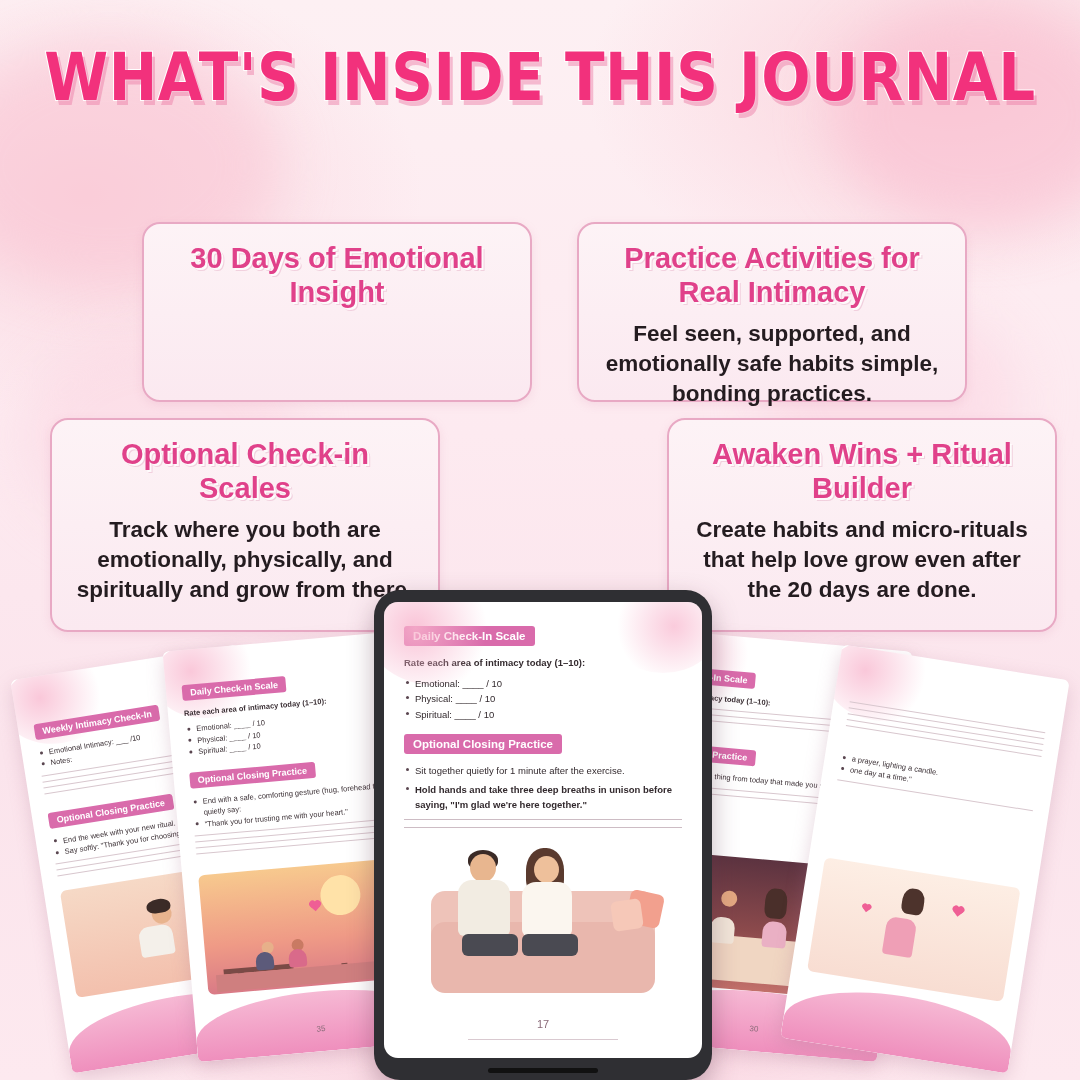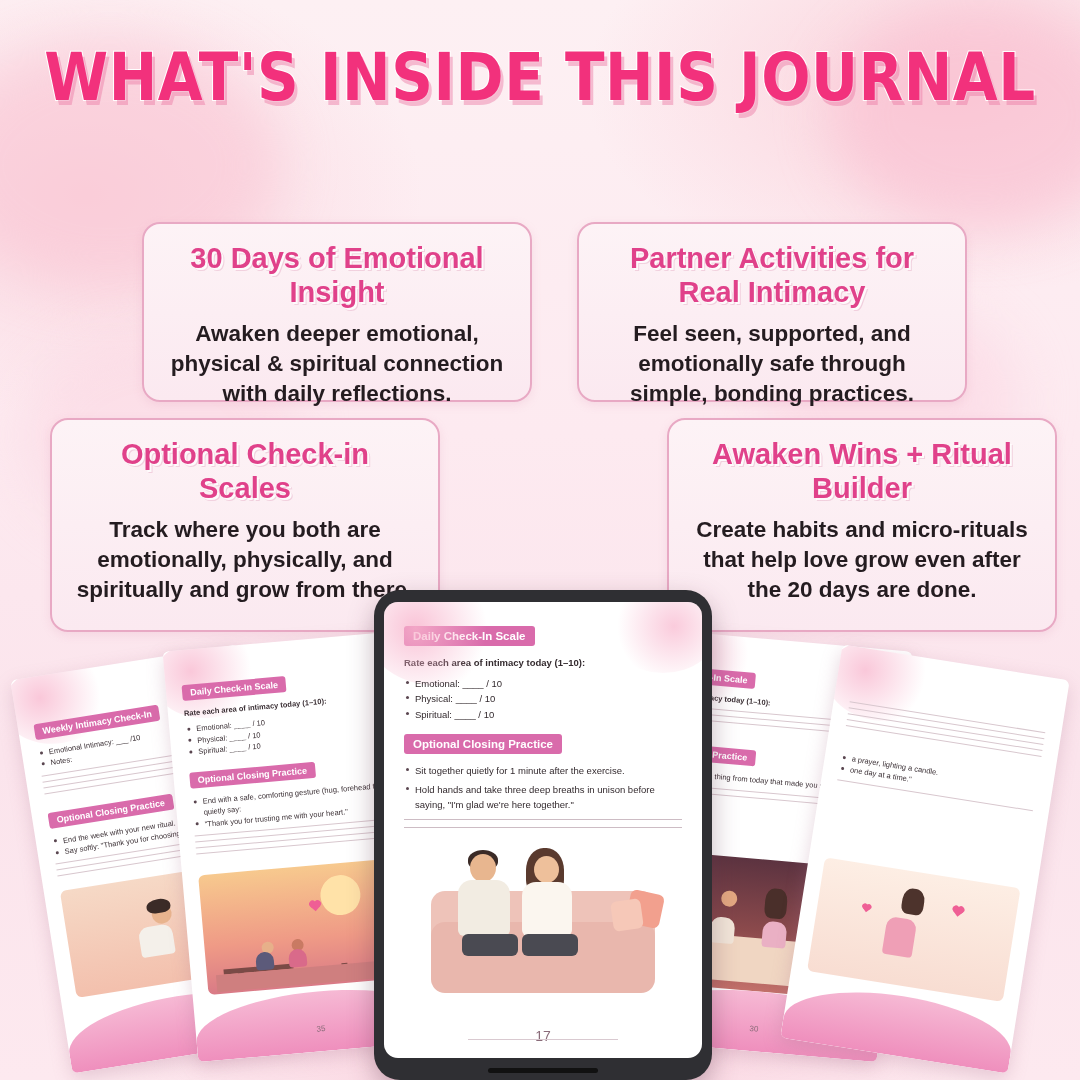--- a/index.html
+++ b/index.html
@@ -140,21 +140,21 @@
   .tablet .homebar {
     position: absolute; bottom: 7px; left: 50%; transform: translateX(-50%);
     width: 110px; height: 5px; border-radius: 3px; background: #111;
   }
   .tablet .pill {
     background: #d96bab; color: #fff; font-size: 11.5px; font-weight: bold;
     padding: 4px 9px; border-radius: 3px; display: inline-block;
   }
   .tablet .small { font-size: 9.5px; color: #332a2e; line-height: 1.6; }
   .tablet .rule { height: 1px; background: #cdbcc4; margin: 7px 0; }
-  .tablet .pnum { position: absolute; bottom: 14px; width: 100%; text-align: center; font-size: 14px; color: #8a6b79; }
+  .tablet .pnum { position: absolute; bottom: 28px; width: 100%; text-align: center; font-size: 11px; color: #8a6b79; }
 
   ul.bullets { list-style: none; }
   ul.bullets li { position: relative; padding-left: 11px; }
   ul.bullets li::before {
     content: ""; position: absolute; left: 2px; top: 0.52em;
     width: 3px; height: 3px; border-radius: 50%; background: #5a4650;
   }
   .couch { position:absolute; left:8%; bottom:4%; width:84%; height:42%; background:#e9b7ad; border-radius:14px; }
   .couch-back { position:absolute; left:8%; bottom:30%; width:84%; height:34%; background:#eec3b9; border-radius:14px 14px 0 0; }
   .person { position: absolute; }
@@ -180,26 +180,25 @@
 <div class="blob b4"></div>
 
 <div class="header">
   <div class="title">WHAT'S INSIDE THIS JOURNAL</div>
 </div>
 
 <div class="cards">
 
   <div class="card card-0">
     <h3>30 Days of Emotional Insight</h3>
-    <p>Awaken deeper emotional, physical &amp; spiritual connection with daily reflections.</p>
   </div>
 
   <div class="card card-1">
-    <h3>Partner Activities for Real Intimacy</h3>
-    <p>Feel seen, supported, and emotionally safe through simple, bonding practices.</p>
+    <h3>Practice Activities for Real Intimacy</h3>
+    <p>Feel seen, supported, and emotionally safe habits simple, bonding practices.</p>
   </div>
 
   <div class="card card-2">
     <h3>Optional Check-in Scales</h3>
     <p>Track where you both are emotionally, physically, and spiritually and grow from there.</p>
   </div>
 
   <div class="card card-3">
     <h3>Awaken Wins + Ritual Builder</h3>
     <p>Create habits and micro-rituals that help love grow even after the 20 days are done.</p>
@@ -345,21 +344,21 @@
         <ul class="bullets small" style="margin-top:6px;">
           <li>Emotional: ____ / 10</li>
           <li>Physical: ____ / 10</li>
           <li>Spiritual: ____ / 10</li>
         </ul>
         <div style="margin-top:12px;">
           <span class="pill">Optional Closing Practice</span>
         </div>
         <ul class="bullets small" style="margin-top:9px;">
           <li>Sit together quietly for 1 minute after the exercise.</li>
-          <li style="margin-top:4px;">Hold hands and take three deep breaths in unison before saying, "I'm glad we're here together."</li>
+          <li style="margin-top:4px;font-weight:bold;">Hold hands and take three deep breaths in unison before saying, "I'm glad we're here together."</li>
         </ul>
         <div class="rule"></div>
         <div class="rule"></div>
       </div>
 
       <div style="position:absolute; left:26px; right:26px; bottom:58px; height:170px; background:#ffffff;">
         <div class="couch-back"></div>
         <div class="couch"></div>
 
         <div class="person">

